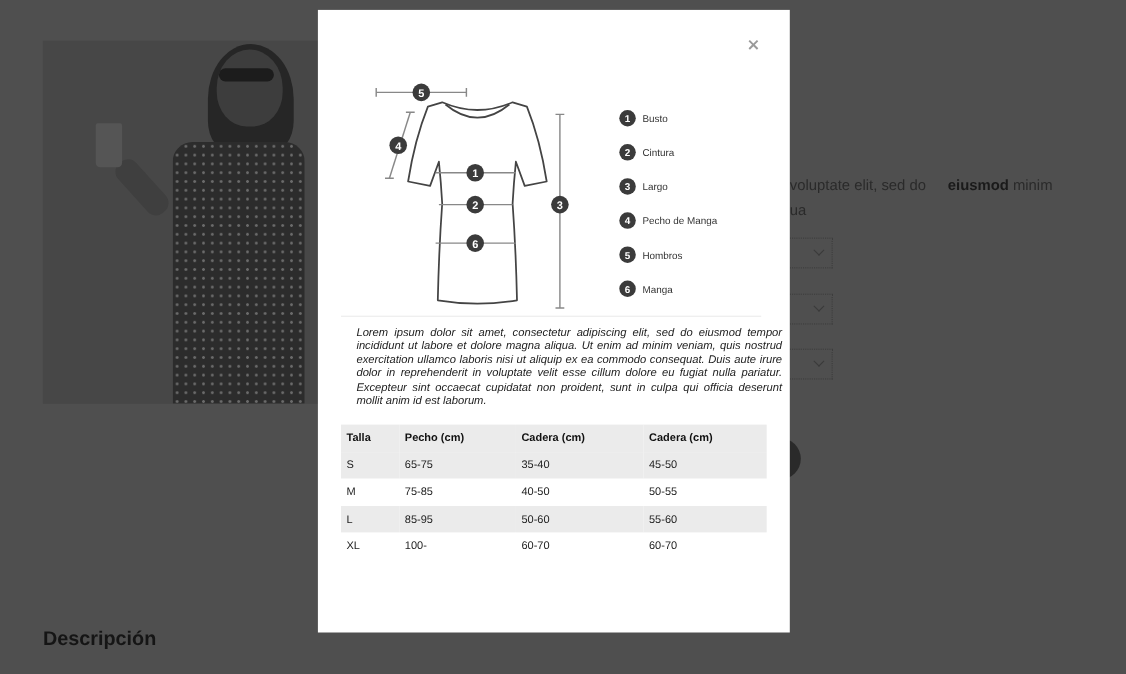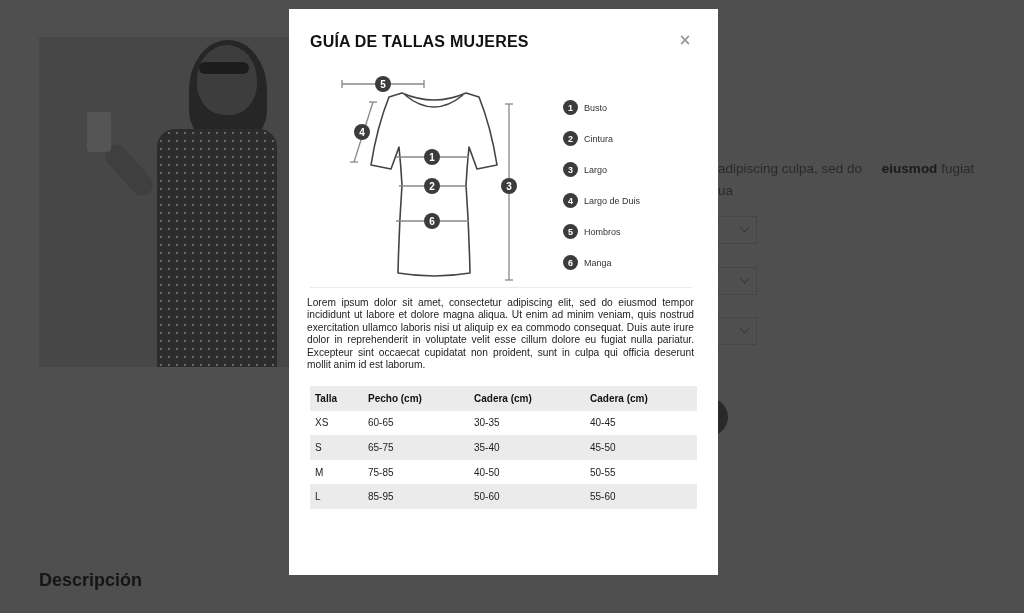--- a/index.html
+++ b/index.html
@@ -91,23 +91,23 @@
     }
     .legend-num {
       width: 15px; height: 15px; border-radius: 50%; background: #3b3b3b; color: #fff;
       font-size: 9px; font-weight: bold; display: flex; align-items: center; justify-content: center;
       margin-right: 6px;
     }
     .separator {
       position: absolute; left: 21px; top: 278px; width: 382px; height: 1px; background: #ebebeb;
     }
     .description {
-      position: absolute; left: 18px; top: 288px; width: 387px;
+      position: absolute; left: 35px; top: 288px; width: 387px;
       font-family: "Liberation Sans", sans-serif; font-size: 10.2px; line-height: 12.4px;
-      color: #222; text-align: justify;
+      color: #222; text-align: justify; font-style: italic;
     }
     .size-table {
       position: absolute; left: 21px; top: 377px; width: 387px; border-collapse: collapse;
       font-family: "Liberation Sans", sans-serif; font-size: 10px; color: #222;
     }
     .size-table th, .size-table td { text-align: left; padding: 0 0 0 5px; height: 24.6px; }
     .size-table th { font-weight: bold; color: #111; }
     .size-table tr.shade { background: #ebebeb; padding-left: 17px; }
     .size-table .c1 { width: 53px; }
     .size-table .c2 { width: 106px; }
@@ -120,42 +120,41 @@
   <div class="product-photo">
     <div class="figure-hair"></div>
     <div class="figure-head"></div>
     <div class="glasses"></div>
     <div class="figure-body"></div>
     <div class="arm"></div>
     <div class="cup"></div>
   </div>
 
   <div class="bg-text">
-    <span>adipiscing culpa, sed do </span><b>eiusmod</b><span> fugiat</span><br>
+    <span>voluptate elit, sed do </span><b>eiusmod</b><span> minim</span><br>
     <span>ua</span>
   </div>
 
   <div class="bg-select" style="top:216px">
       <span class="chev"></span>
     </div>
   <div class="bg-select" style="top:267px">
       <span class="chev"></span>
     </div>
   <div class="bg-select" style="top:317px">
       <span class="chev"></span>
     </div>
   <div class="bg-circle"></div>
 
   <div class="tabs">
     <div class="tab active">Descripción</div>
   </div>
 </div>
 
 <div class="modal">
-  <div class="modal-title">GUÍA DE TALLAS MUJERES</div>
   <div class="modal-close">×</div>
 
   <svg class="diagram" viewBox="0 0 190 215" xmlns="http://www.w3.org/2000/svg">
     <g fill="none" stroke="#444" stroke-width="1.6" stroke-linejoin="round">
 
       <path d="M63 26 Q95 40 127 26 L140 30 Q152 60 158 98 L138 102 L130 80 Q128 100 127 118 Q130 160 131 206 Q95 212 59 206 Q60 160 63 118 Q62 100 60 80 L52 102 L32 98 Q38 60 50 30 Z"></path>
 
       <path d="M66 28 Q95 52 124 28"></path>
     </g>
     <g stroke="#888" stroke-width="1.3">
@@ -201,21 +200,21 @@
     <div class="legend-item">
       <span class="legend-num">2</span>
       <span>Cintura</span>
     </div>
     <div class="legend-item">
       <span class="legend-num">3</span>
       <span>Largo</span>
     </div>
     <div class="legend-item">
       <span class="legend-num">4</span>
-      <span>Largo de Duis</span>
+      <span>Pecho de Manga</span>
     </div>
     <div class="legend-item">
       <span class="legend-num">5</span>
       <span>Hombros</span>
     </div>
     <div class="legend-item">
       <span class="legend-num">6</span>
       <span>Manga</span>
     </div>
   </div>
@@ -227,39 +226,39 @@
   <table class="size-table">
     <thead>
       <tr class="shade">
         <th class="c1">Talla</th>
         <th class="c2">Pecho (cm)</th>
         <th class="c3">Cadera (cm)</th>
         <th>Cadera (cm)</th>
       </tr>
     </thead>
     <tbody>
-      <tr>
-        <td>XS</td>
-        <td>60-65</td>
-        <td>30-35</td>
-        <td>40-45</td>
-      </tr>
       <tr class="shade">
         <td>S</td>
         <td>65-75</td>
         <td>35-40</td>
         <td>45-50</td>
       </tr>
       <tr>
         <td>M</td>
         <td>75-85</td>
         <td>40-50</td>
         <td>50-55</td>
       </tr>
       <tr class="shade">
         <td>L</td>
         <td>85-95</td>
         <td>50-60</td>
         <td>55-60</td>
       </tr>
+      <tr>
+        <td>XL</td>
+        <td>100-</td>
+        <td>60-70</td>
+        <td>60-70</td>
+      </tr>
     </tbody>
   </table>
 </div>
 
 </body></html>

